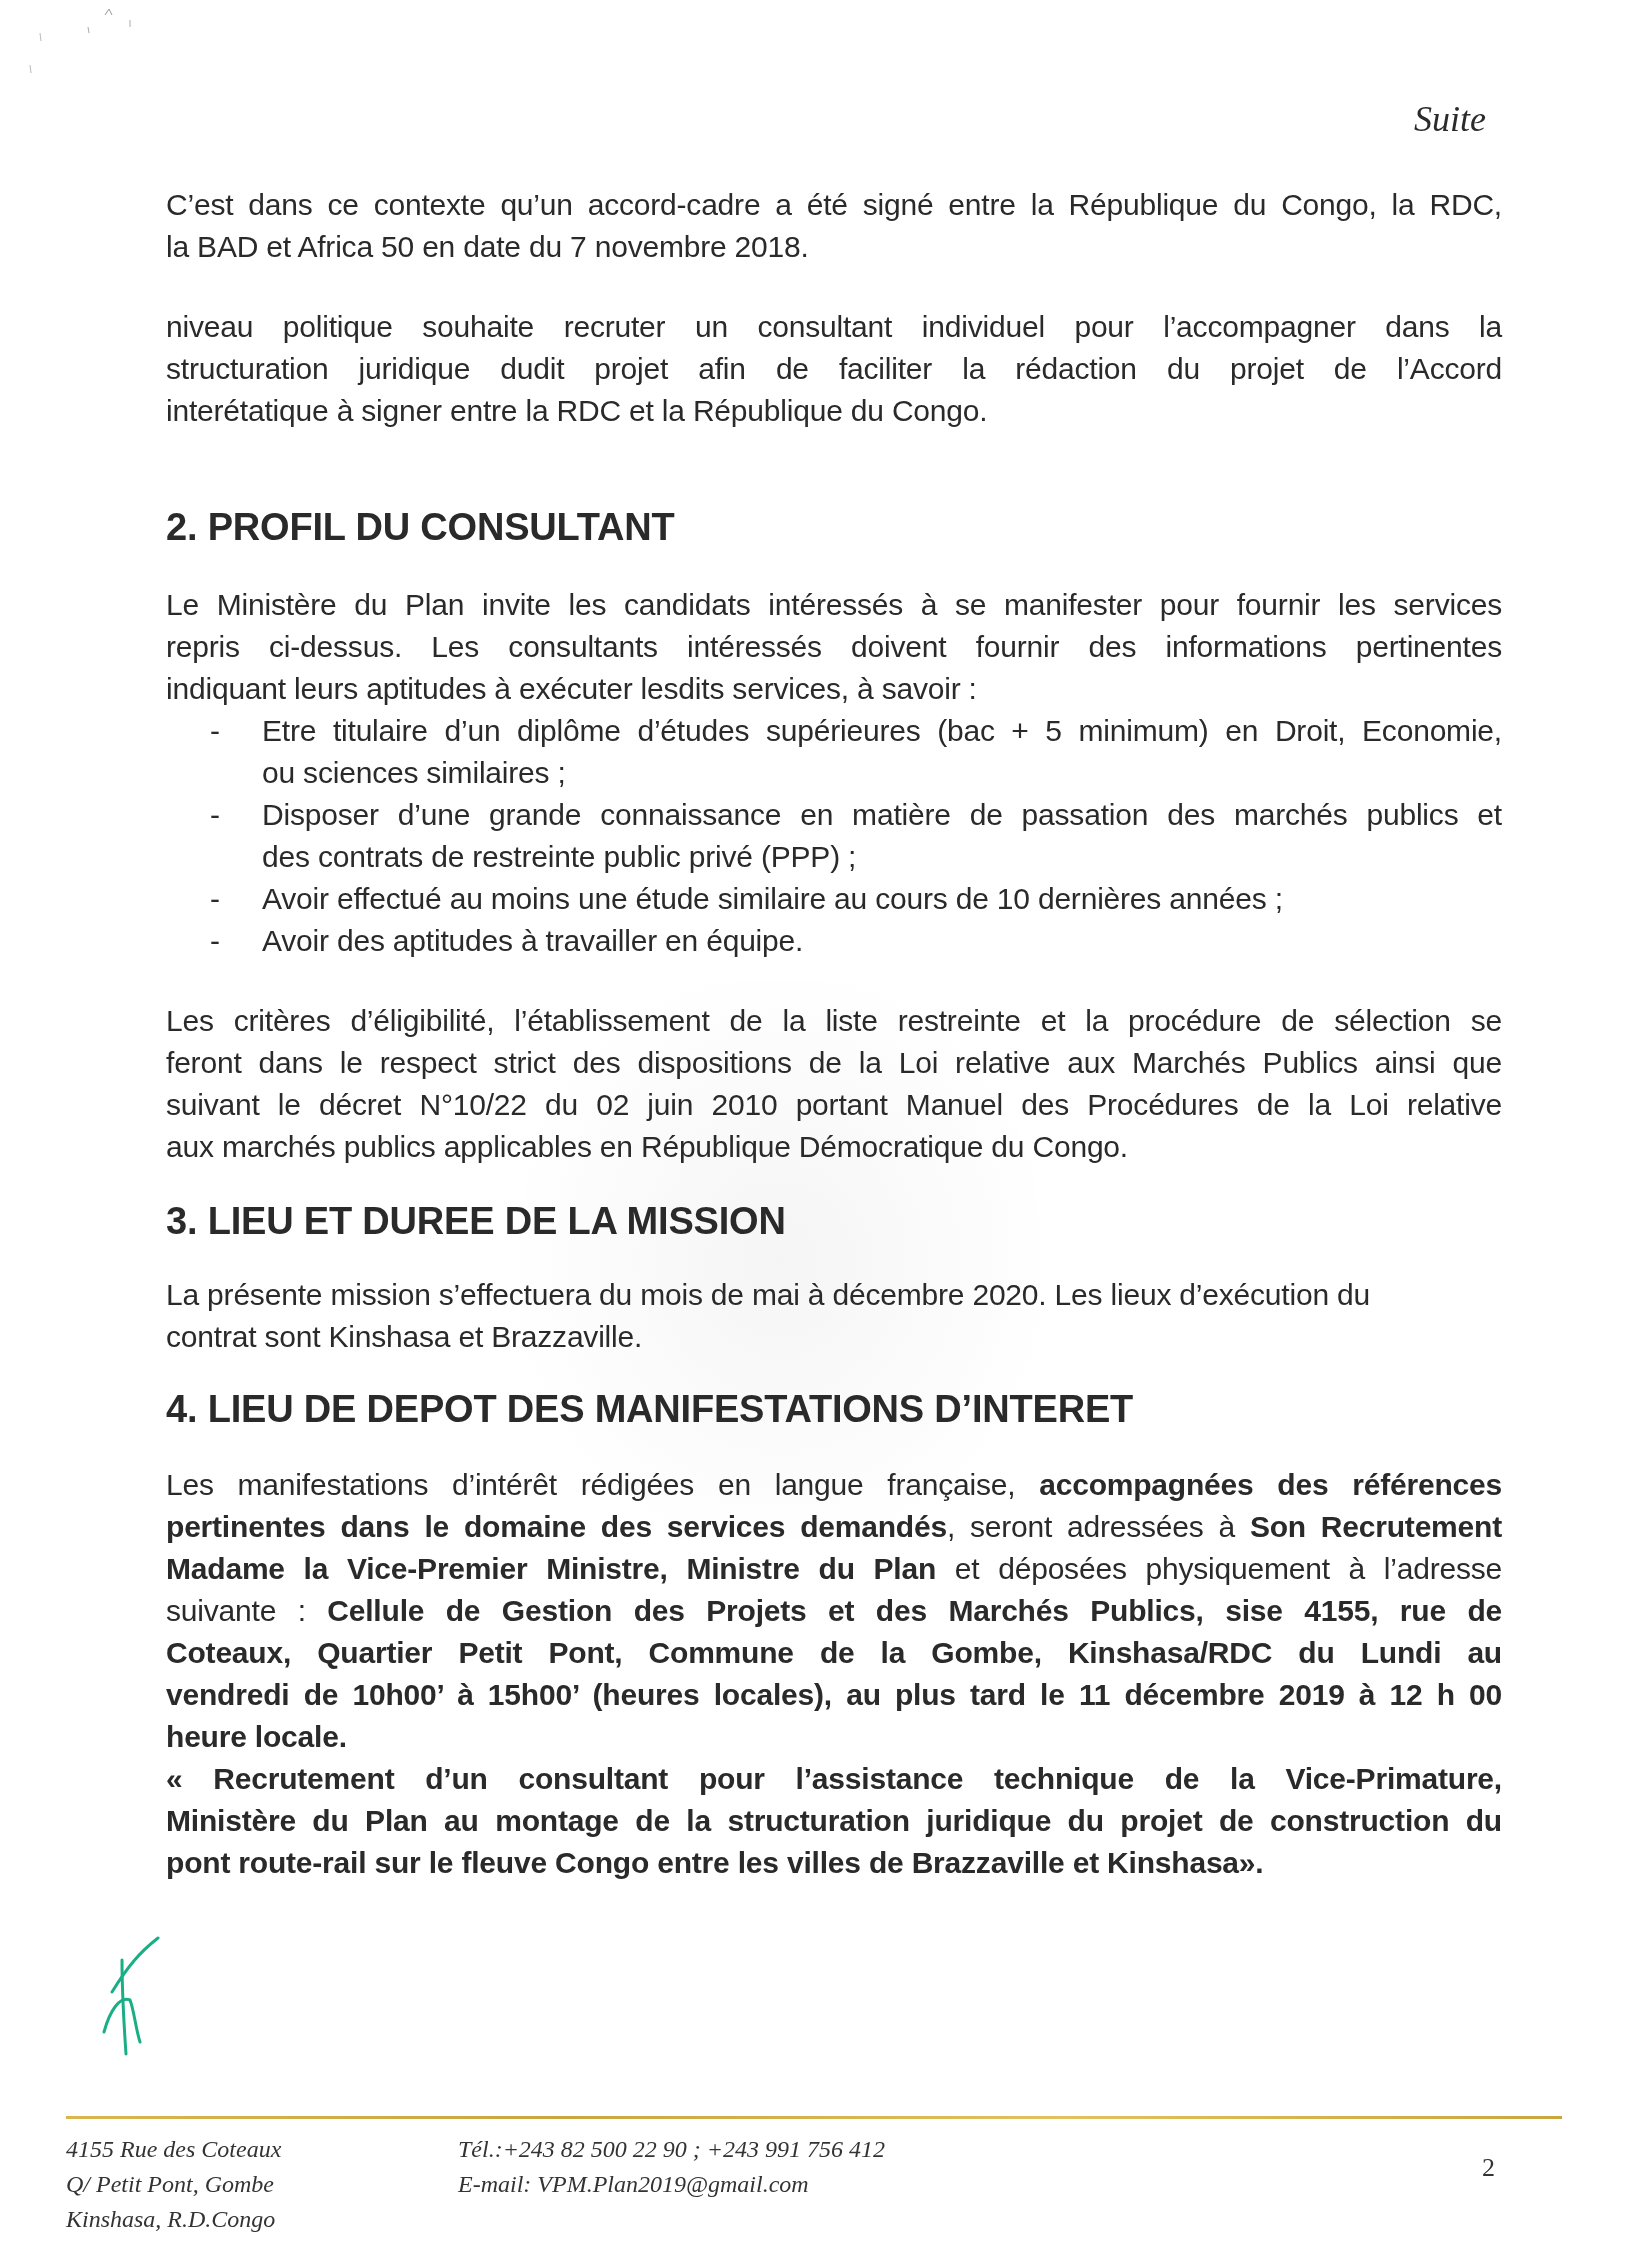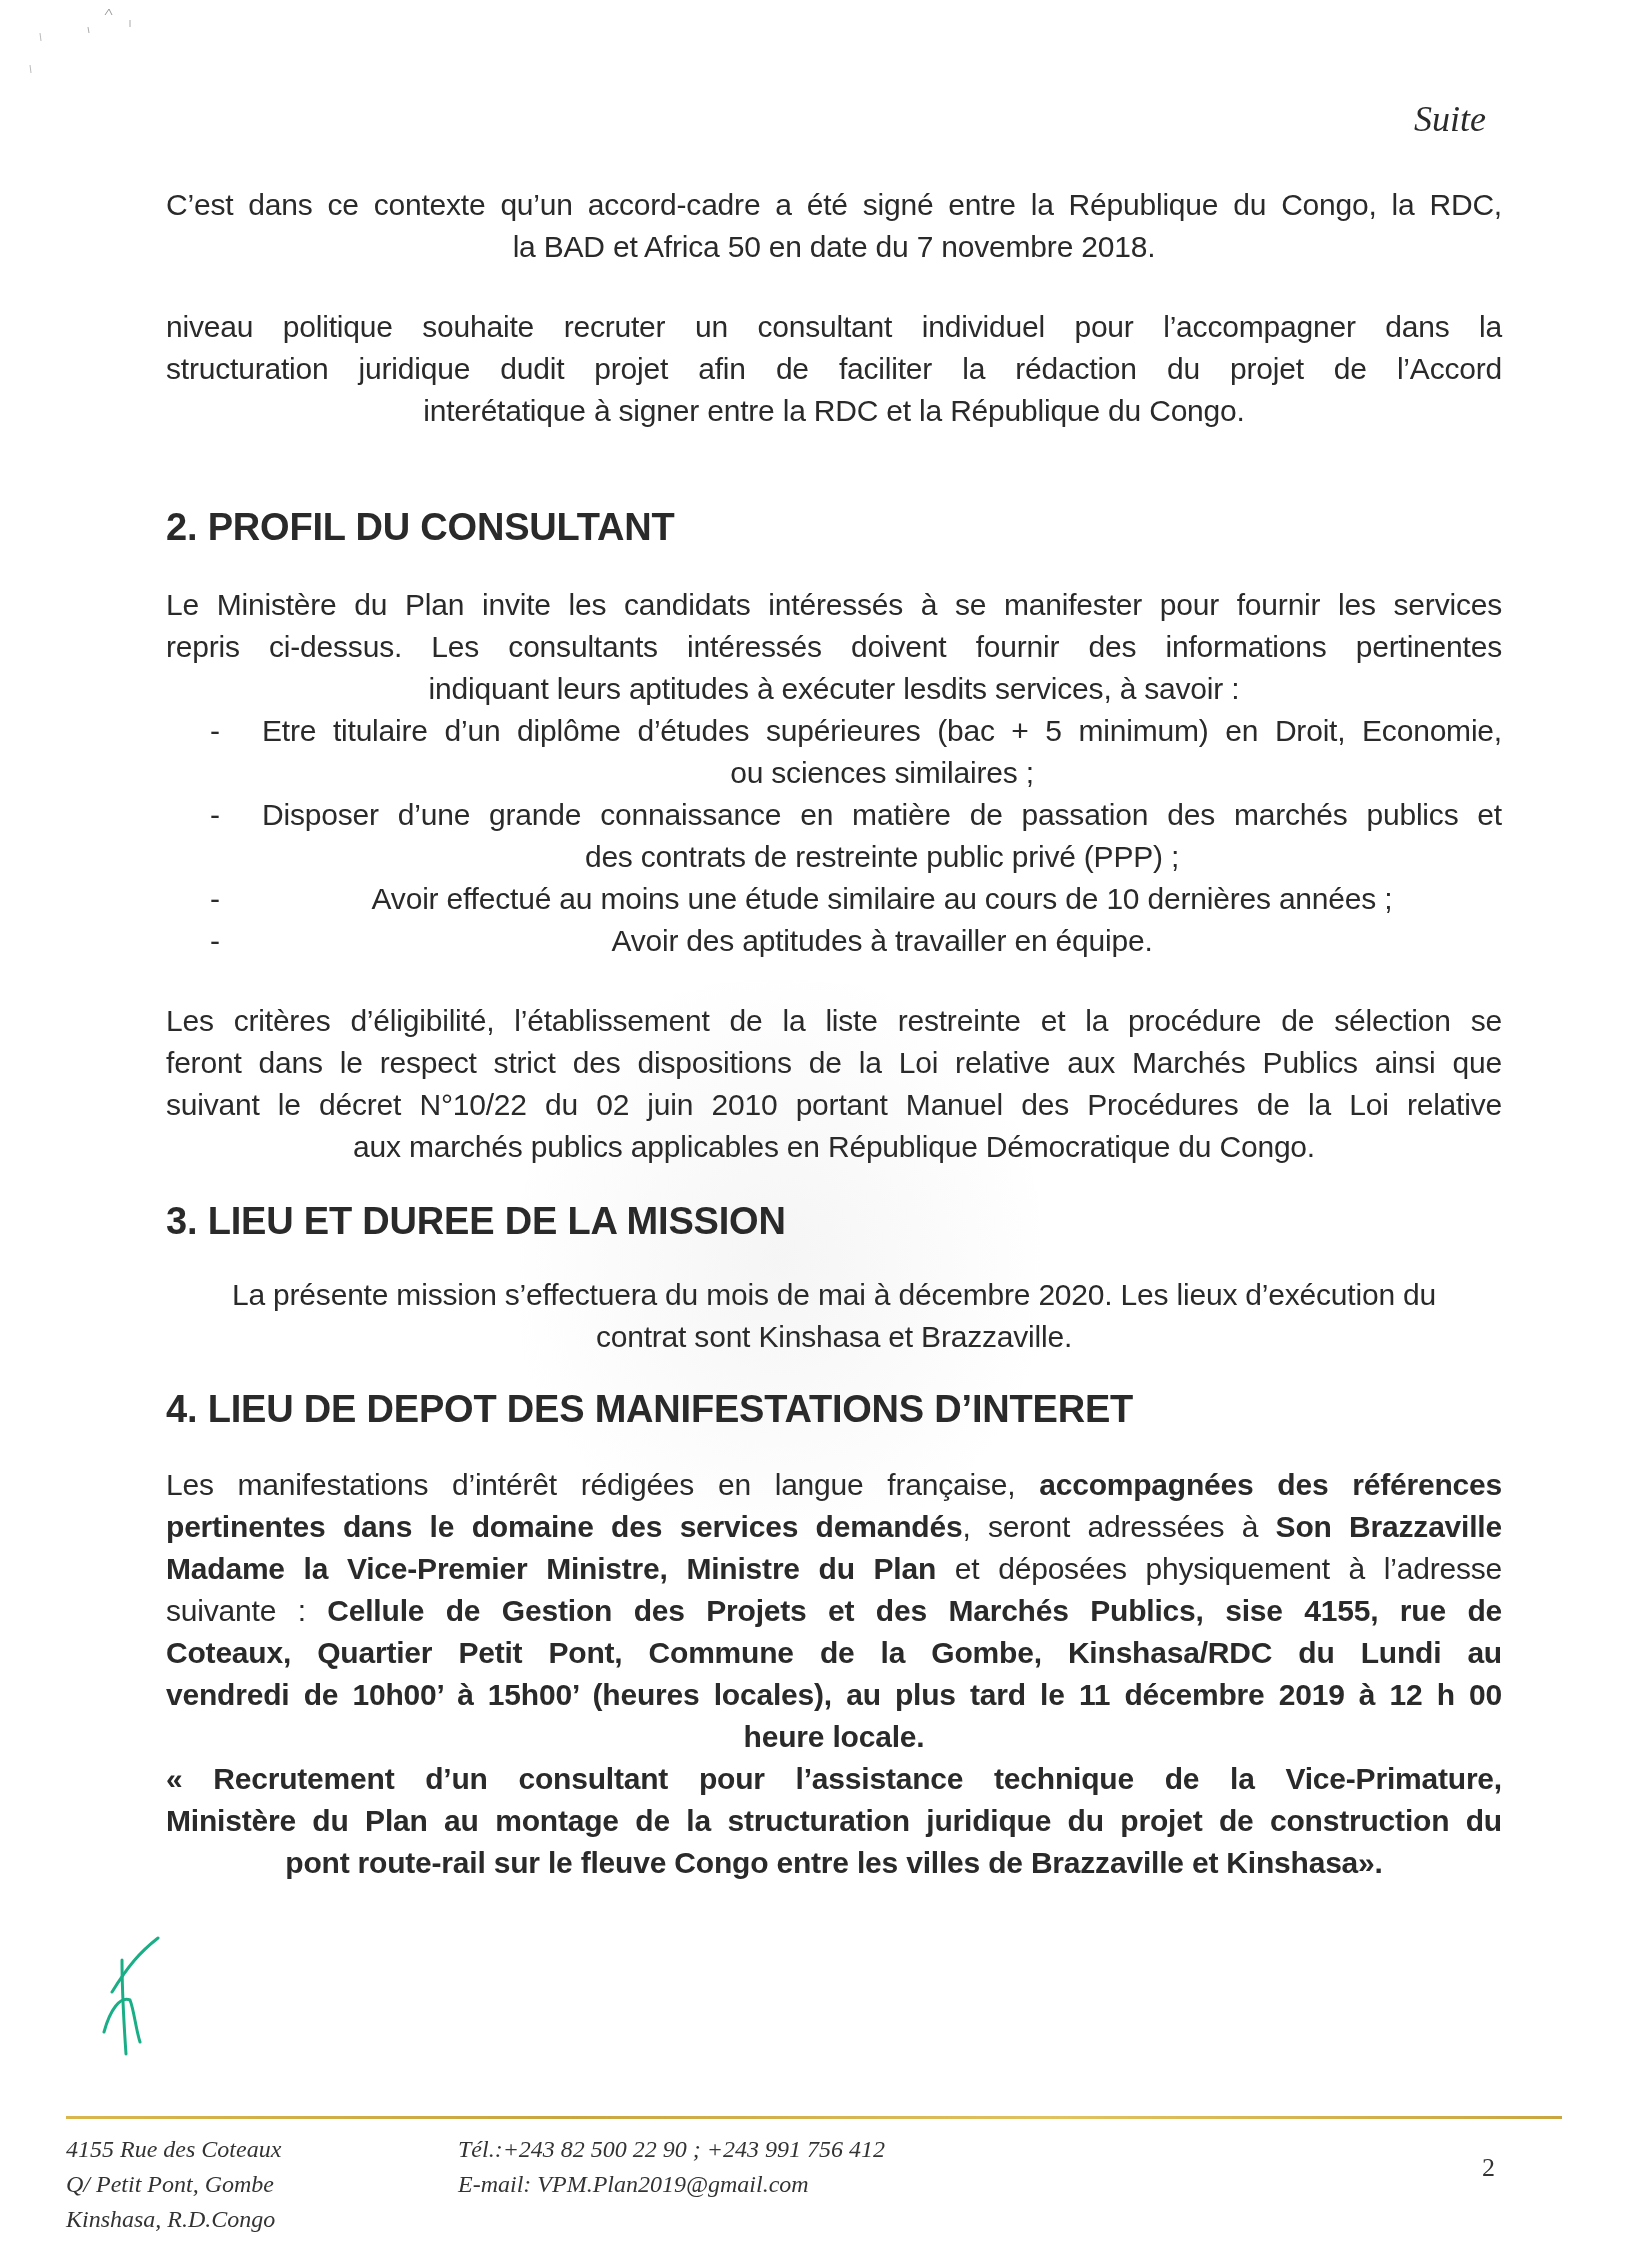--- a/index.html
+++ b/index.html
@@ -16,21 +16,21 @@
     .suite {
       position: absolute; right: 154px; top: 98px;
       font-family: "Liberation Serif", serif; font-style: italic;
       font-size: 36px; color: #2b2b2b;
     }
     .content {
       position: absolute; left: 166px; width: 1336px; top: 184px;
       font-size: 30px; line-height: 42px; letter-spacing: -0.2px;
     }
     .j { text-align: justify; text-align-last: justify; display: block; }
-    .l { display: block; white-space: nowrap; text-align: center; }
+    .l { display: block; white-space: nowrap; }
     .para { margin: 0; }
     .h { font-weight: bold; font-size: 38px; display: block; white-space: nowrap; }
     .b { font-weight: bold; }
     ul.bullets { list-style: none; margin: 0; padding: 0; }
     ul.bullets li { position: relative; padding-left: 96px; }
     ul.bullets li .dash { position: absolute; left: 44px; top: 0; }
     .footer-line {
       position: absolute; left: 66px; width: 1496px; top: 2116px; height: 3px;
       background: linear-gradient(90deg, #d9b74e, #c9a640, #e0c260, #c9a640);
     }
@@ -113,21 +113,21 @@
 
   <div class="para" style="margin-top:32px">
     <span class="l">La présente mission s’effectuera du mois de mai à décembre 2020. Les lieux d’exécution du</span>
     <span class="l">contrat sont Kinshasa et Brazzaville.</span>
   </div>
 
   <span class="h" style="margin-top:30px">4. LIEU DE DEPOT DES MANIFESTATIONS D’INTERET</span>
 
   <div class="para" style="margin-top:34px">
     <span class="j"><span>Les manifestations d’intérêt rédigées en langue française, </span><span class="b">accompagnées des références</span></span>
-    <span class="j"><span class="b">pertinentes dans le domaine des services demandés</span><span>, seront adressées à </span><span class="b">Son Brazzaville</span></span>
+    <span class="j"><span class="b">pertinentes dans le domaine des services demandés</span><span>, seront adressées à </span><span class="b">Son Recrutement</span></span>
     <span class="j"><span class="b">Madame la Vice-Premier Ministre, Ministre du Plan</span><span> et déposées physiquement à l’adresse</span></span>
     <span class="j"><span>suivante : </span><span class="b">Cellule de Gestion des Projets et des Marchés Publics, sise 4155, rue de</span></span>
     <span class="j b">Coteaux, Quartier Petit Pont, Commune de la Gombe, Kinshasa/RDC  du Lundi au</span>
     <span class="j b">vendredi de 10h00’ à 15h00’ (heures locales), au plus tard le 11 décembre 2019 à 12 h 00</span>
     <span class="l b">heure locale.</span>
   </div>
 
   <div class="para">
     <span class="j b">« Recrutement d’un consultant pour l’assistance technique de la Vice-Primature,</span>
     <span class="j b">Ministère du Plan au montage de la structuration juridique du projet de construction du</span>

